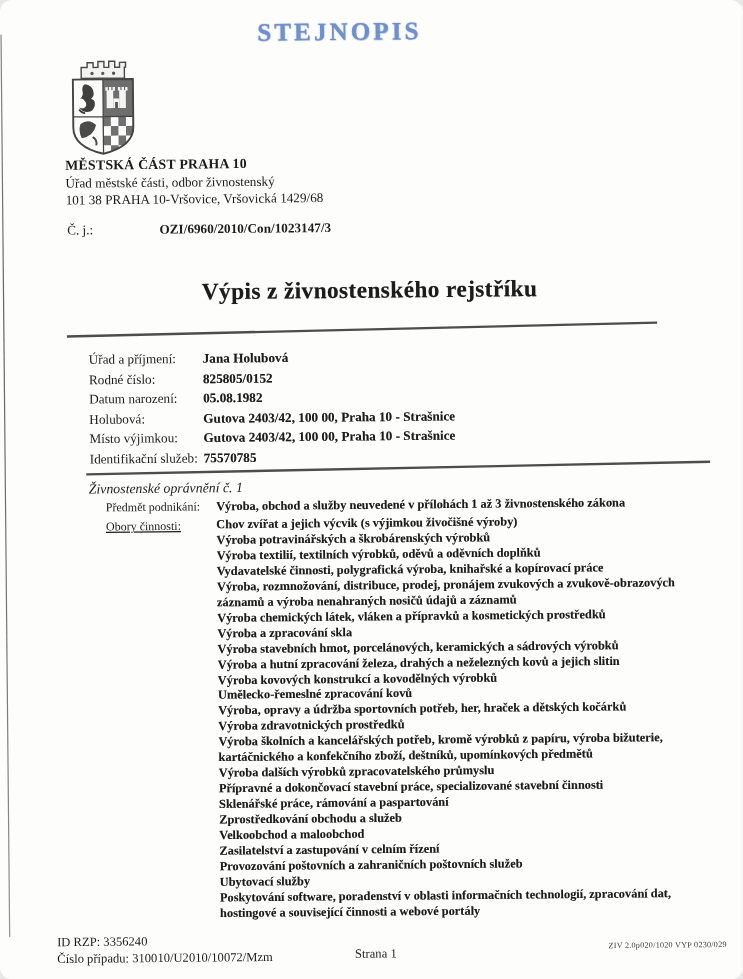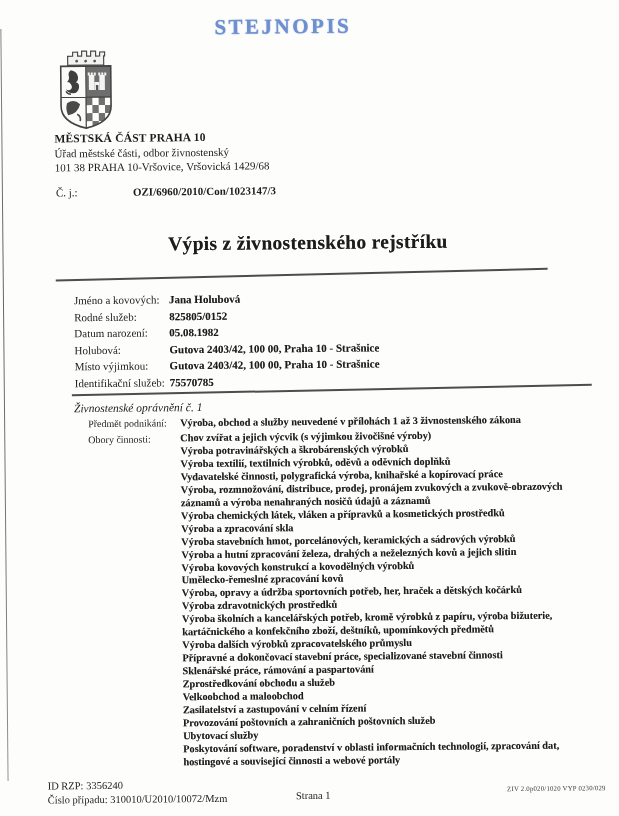--- a/index.html
+++ b/index.html
@@ -1,18 +1,18 @@
 <!DOCTYPE html>
 <html><head>
 <meta charset="utf-8">
 <style>
   html,body{margin:0;padding:0;background:#e8e8e8;}
   .page{
     position:relative;width:619px;height:816px;background:#fdfdfc;
-    overflow:hidden;font-family:"Liberation Serif",serif;color:#1c1c1c;
+    overflow:hidden;font-family:"Liberation Serif",serif;color:#1c1c1c;border-radius:10px;
   }
   .scan-rotate{position:absolute;inset:0;transform:rotate(-0.55deg);transform-origin:310px 408px;}
   .edge-line{position:absolute;left:4px;top:26px;width:1.4px;height:752px;
     background:linear-gradient(#666,#3d3d3d 30%,#555 70%,#777);opacity:.8;}
   .stamp{
     position:absolute;left:218px;top:14px;font-size:21px;font-weight:bold;
     letter-spacing:2.5px;color:#5b82c9;opacity:.88;
     text-shadow:0 0 1.2px rgba(90,125,195,.8), .5px .5px 0 rgba(120,150,210,.45);
   }
   .coa{position:absolute;left:56px;top:46px;}
@@ -27,21 +27,21 @@
   }
   .rule{position:absolute;height:1.5px;background:#2e2e2e;transform-origin:left center;opacity:.85;}
   .rule1{left:57px;top:277px;width:492px;transform:rotate(-0.8deg);}
   .rule2{left:72px;top:392px;width:520px;transform:rotate(-0.6deg);}
   .person{position:absolute;left:75px;top:292px;font-size:11px;}
   .person-row{display:grid;grid-template-columns:95px auto;height:16.6px;align-items:baseline;}
   .person-row .val{font-weight:bold;white-space:nowrap;text-shadow:0 0 .5px rgba(0,0,0,.4);}
   .lic-heading{position:absolute;left:74px;top:400px;font-style:italic;font-size:11.5px;}
   .lic-label{position:absolute;left:88px;font-size:10px;white-space:nowrap;}
   .lbl-subject{top:416px;}
-  .lbl-fields{top:432px;}
+  .lbl-fields{top:432px;text-decoration:underline;}
   .lic-subject{position:absolute;left:180px;top:416px;width:425px;font-size:10.3px;font-weight:bold;
     text-shadow:0 0 .5px rgba(0,0,0,.4);}
   .activities{position:absolute;left:180px;top:431px;width:418px;}
   .activity{font-size:10.3px;font-weight:bold;line-height:12.95px;
     text-shadow:0 0 .5px rgba(0,0,0,.4);}
   .footer-left{position:absolute;left:44px;top:777px;font-size:10.5px;line-height:13.5px;}
   .footer-page{position:absolute;left:0;top:790px;width:619px;text-align:center;font-size:10.5px;}
   .footer-code{position:absolute;right:17px;top:787px;font-size:6.8px;letter-spacing:.2px;color:#3a3a3a;}
 </style>
 </head>
@@ -115,26 +115,26 @@
       <span class="reflbl">Č. j.:</span>
       <span class="refval">OZI/6960/2010/Con/1023147/3</span>
     </div>
 
     <h1 class="doc-title">Výpis z živnostenského rejstříku</h1>
     <div class="rule rule1"></div>
 
     <div class="person">
 
         <div class="person-row">
-          <span class="lbl">Jméno a kovových:</span>
+          <span class="lbl">Úřad a příjmení:</span>
           <span class="val">Jana Holubová</span>
         </div>
 
         <div class="person-row">
-          <span class="lbl">Rodné služeb:</span>
+          <span class="lbl">Rodné číslo:</span>
           <span class="val">825805/0152</span>
         </div>
 
         <div class="person-row">
           <span class="lbl">Datum narození:</span>
           <span class="val">05.08.1982</span>
         </div>
 
         <div class="person-row">
           <span class="lbl">Holubová:</span>

